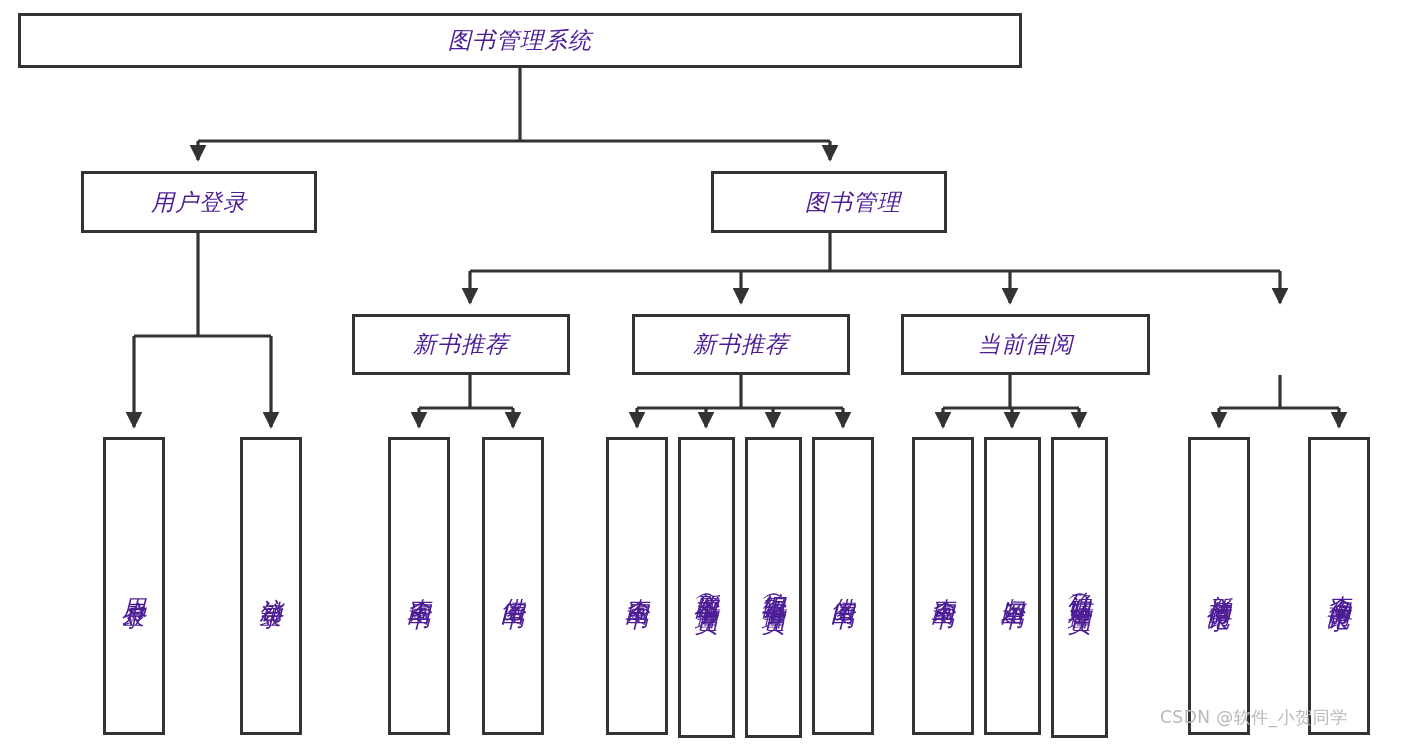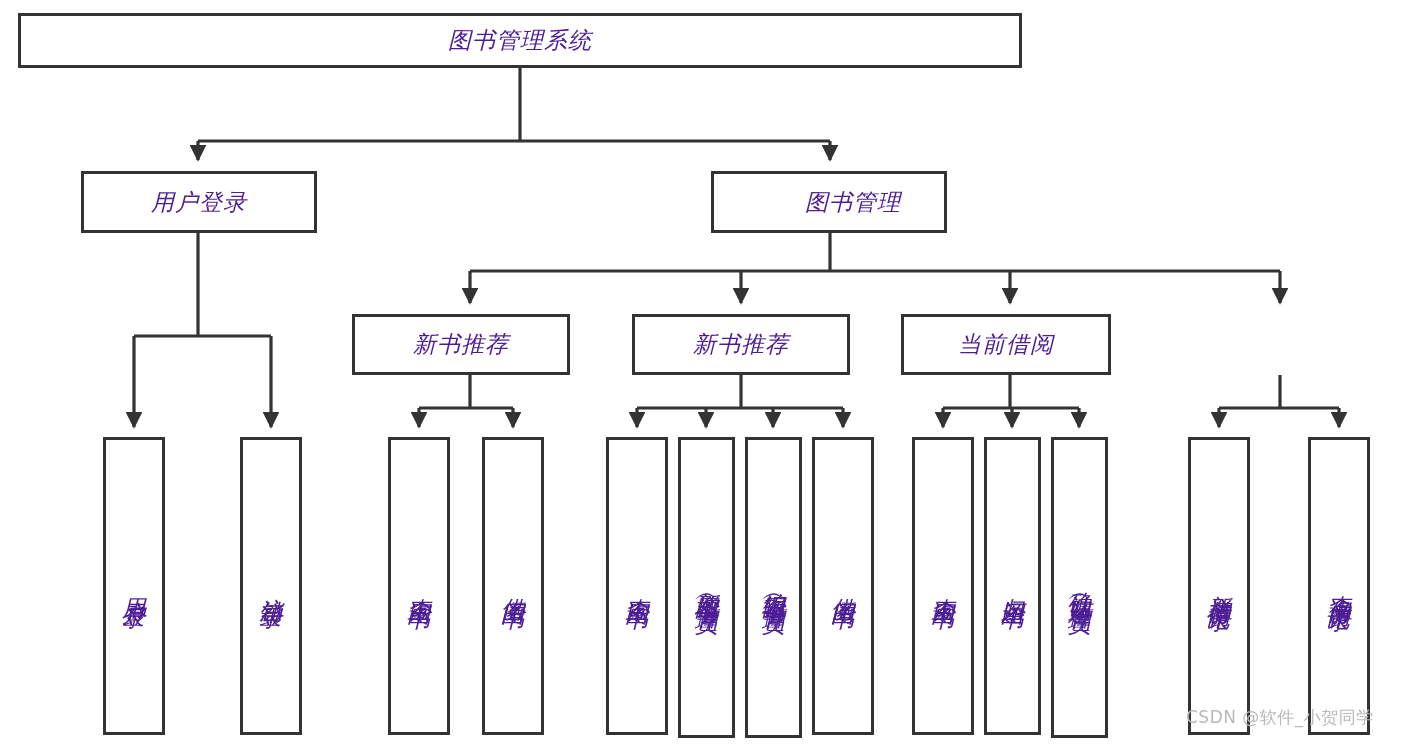--- a/index.html
+++ b/index.html
@@ -140,21 +140,21 @@
   <div class="node-box horiz" style="left:711px; top:171px; width:236px; height:62px;padding-left:48px;">
     <span class="node-label">图书管理</span>
   </div>
 
   <div class="node-box horiz" style="left:352px; top:314px; width:218px; height:61px;">
     <span class="node-label">新书推荐</span>
   </div>
   <div class="node-box horiz" style="left:632px; top:314px; width:218px; height:61px;">
     <span class="node-label">新书推荐</span>
   </div>
-  <div class="node-box horiz" style="left:901px; top:314px; width:210px; height:61px;">
+  <div class="node-box horiz" style="left:901px; top:314px; width:249px; height:61px;">
     <span class="node-label">当前借阅</span>
   </div>
 
   <div class="node-box vert" style="left:103px; top:437px; width:62px; height:298px;">
     <span class="node-label">用户登录</span>
   </div>
   <div class="node-box vert" style="left:240px; top:437px; width:62px; height:298px;">
     <span class="node-label">注销登录</span>
   </div>
 
@@ -188,15 +188,15 @@
     <span class="node-label">确认归还（管理员）</span>
   </div>
 
   <div class="node-box vert" style="left:1188px; top:437px; width:62px; height:298px;">
     <span class="node-label">新增借阅记录</span>
   </div>
   <div class="node-box vert" style="left:1308px; top:437px; width:62px; height:298px;">
     <span class="node-label">查询借阅记录</span>
   </div>
 
-  <div class="watermark" style="left:1186px; top:706px;">CSDN @软件_小贺同学</div>
+  <div class="watermark" style="left:1160px; top:706px;">CSDN @软件_小贺同学</div>
 
 </div>
 
 </body></html>

